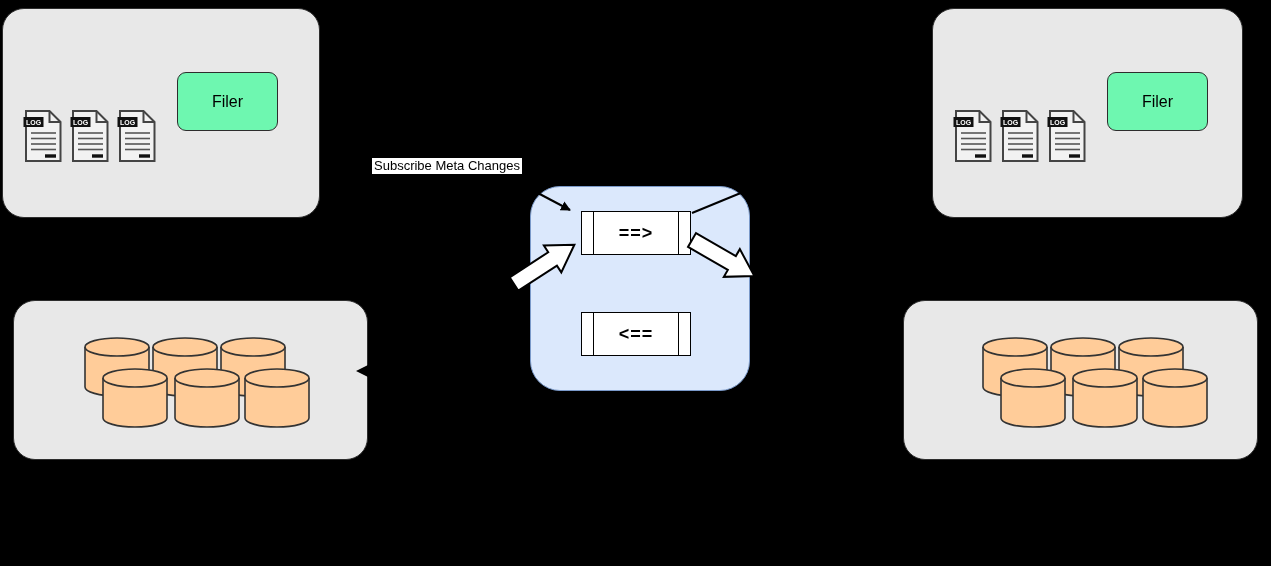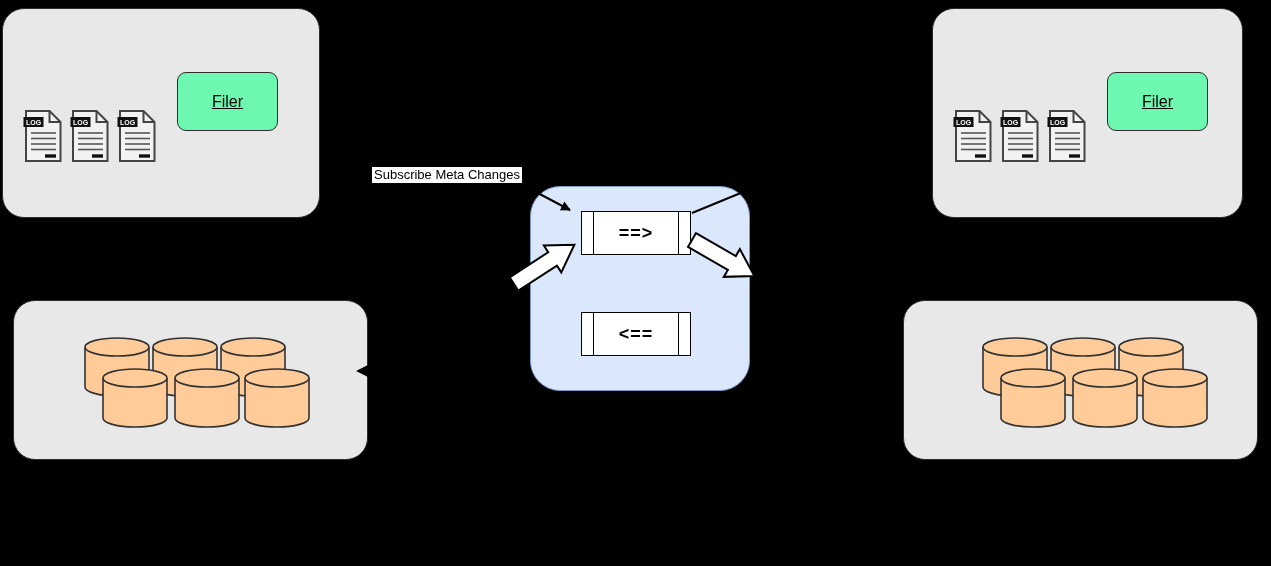--- a/index.html
+++ b/index.html
@@ -22,21 +22,21 @@
   .bl { left: 13px;  top: 300px; width: 355px; height: 160px; }
   .br { left: 903px; top: 300px; width: 355px; height: 160px; }
 
   .filer {
     position: absolute; left: 174px; top: 63px;
     width: 101px; height: 59px;
     background: var(--filer-fill, #6ef7b0);
     border: 1.5px solid var(--filer-border, #2d2d2d);
     border-radius: 9px;
     display: flex; align-items: center; justify-content: center;
-    font-size: 16px; color: #000; text-decoration: underline;
+    font-size: 16px; color: #000;
   }
 
   .logs { position: absolute; left: 20px; top: 100px; display: flex; gap: 7px; }
   .log-icon .page  { fill: #f2f2f2; stroke: #444; stroke-width: 2; }
   .log-icon .fold  { fill: none;   stroke: #444; stroke-width: 2; }
   .log-icon .band  { fill: #111; }
   .log-icon .tline { stroke: #555; stroke-width: 1.6; }
   .log-icon .bline { stroke: #111; stroke-width: 3.4; }
   .log-text { fill: #fff; font-size: 7px; font-weight: bold; font-family: "Liberation Sans", sans-serif; }
 
@@ -60,21 +60,21 @@
   .capr { right: 11px; }
   .qlabel { font-size: 18px; font-weight: bold; letter-spacing: 1px; color: #000; }
 
   .cyl { position: absolute; }
   .cyl path, .cyl ellipse { fill: var(--cylinder-fill, #ffcc99); stroke: var(--cylinder-border, #333); stroke-width: 1.6; }
 
   .annotation {
     position: absolute; left: 372px; top: 158px;
     background: var(--label-bg, #fff); color: var(--label-text, #000);
     font-size: 13px; line-height: 16px; padding: 0 2px;
-    white-space: nowrap; z-index: 4; margin-top: 9px;
+    white-space: nowrap; z-index: 4;
   }
 
   .overlay { position: absolute; left: 0; top: 0; pointer-events: none; z-index: 3; }
   .block-arrow { fill: #fff; stroke: #000; stroke-width: 2; }
   .thin-line { stroke: #000; stroke-width: 2; fill: none; }
 </style>
 </head>
 <body>
 
 <div class="cluster tl">

